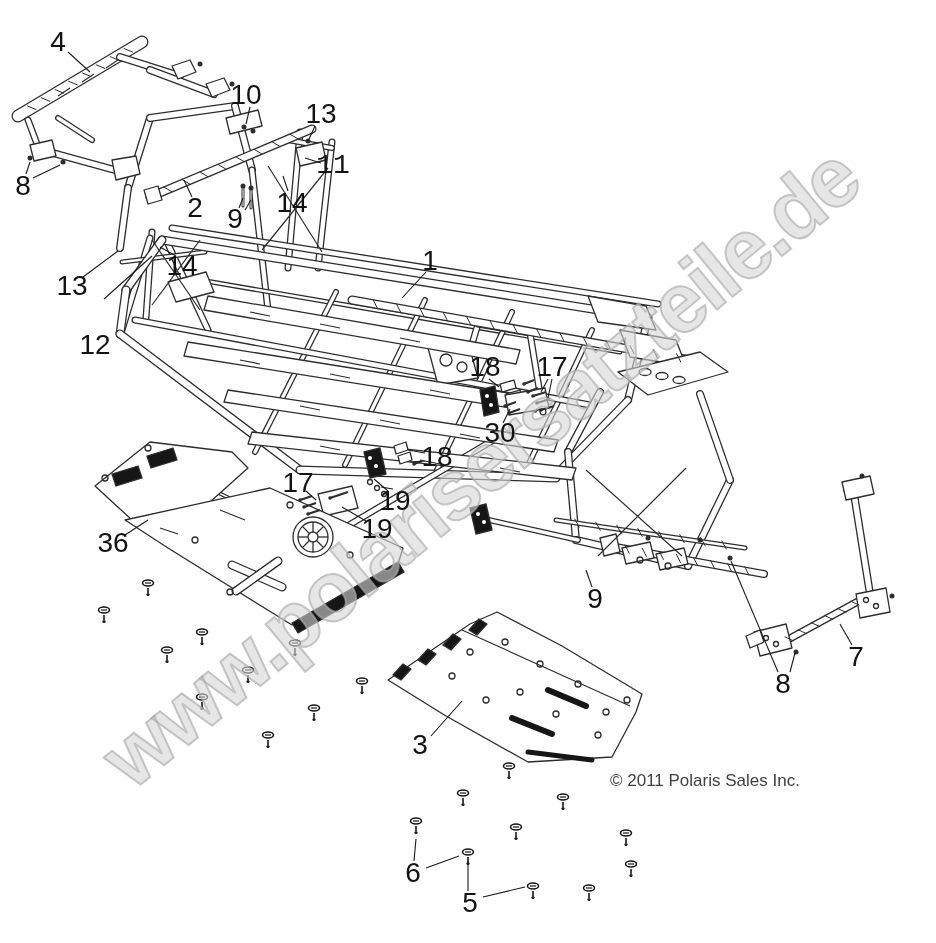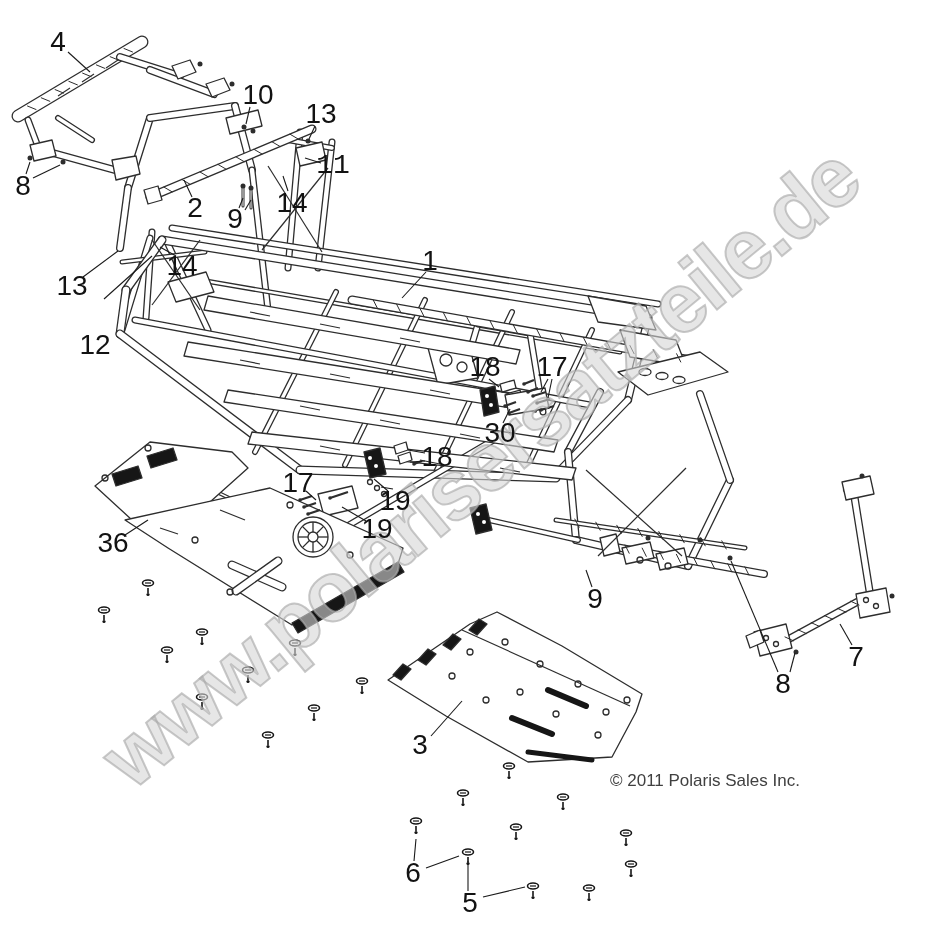--- a/index.html
+++ b/index.html
@@ -492,21 +492,21 @@
       <line x1="778" y1="672" x2="731" y2="561" stroke="#1a1a1a" stroke-width="1.1"></line>
       <line x1="790" y1="672" x2="795" y2="653" stroke="#1a1a1a" stroke-width="1.1"></line>
       <line x1="431" y1="736" x2="462" y2="701" stroke="#1a1a1a" stroke-width="1.1"></line>
       <line x1="414" y1="861" x2="416" y2="839" stroke="#1a1a1a" stroke-width="1.1"></line>
       <line x1="426" y1="868" x2="459" y2="856" stroke="#1a1a1a" stroke-width="1.1"></line>
       <line x1="468" y1="891" x2="468" y2="861" stroke="#1a1a1a" stroke-width="1.1"></line>
       <line x1="483" y1="897" x2="525" y2="887" stroke="#1a1a1a" stroke-width="1.1"></line>
     </svg>
   <div id="callouts">
       <div class="callout" style="left: 58px; top: 42px;">4</div>
-      <div class="callout" style="left: 258px; top: 95px;">10</div>
+      <div class="callout" style="left: 246px; top: 95px;">10</div>
       <div class="callout" style="left: 321px; top: 114px;">13</div>
       <div class="callout" style="left: 333px; top: 166px; font-family: Liberation Mono, monospace;">11</div>
       <div class="callout" style="left: 23px; top: 186px;">8</div>
       <div class="callout" style="left: 195px; top: 208px;">2</div>
       <div class="callout" style="left: 235px; top: 219px;">9</div>
       <div class="callout" style="left: 292px; top: 203px;">14</div>
       <div class="callout" style="left: 182px; top: 266px;">14</div>
       <div class="callout" style="left: 72px; top: 286px;">13</div>
       <div class="callout" style="left: 95px; top: 309px; margin-top: 36px;">12</div>
       <div class="callout" style="left: 430px; top: 261px;">1</div>

